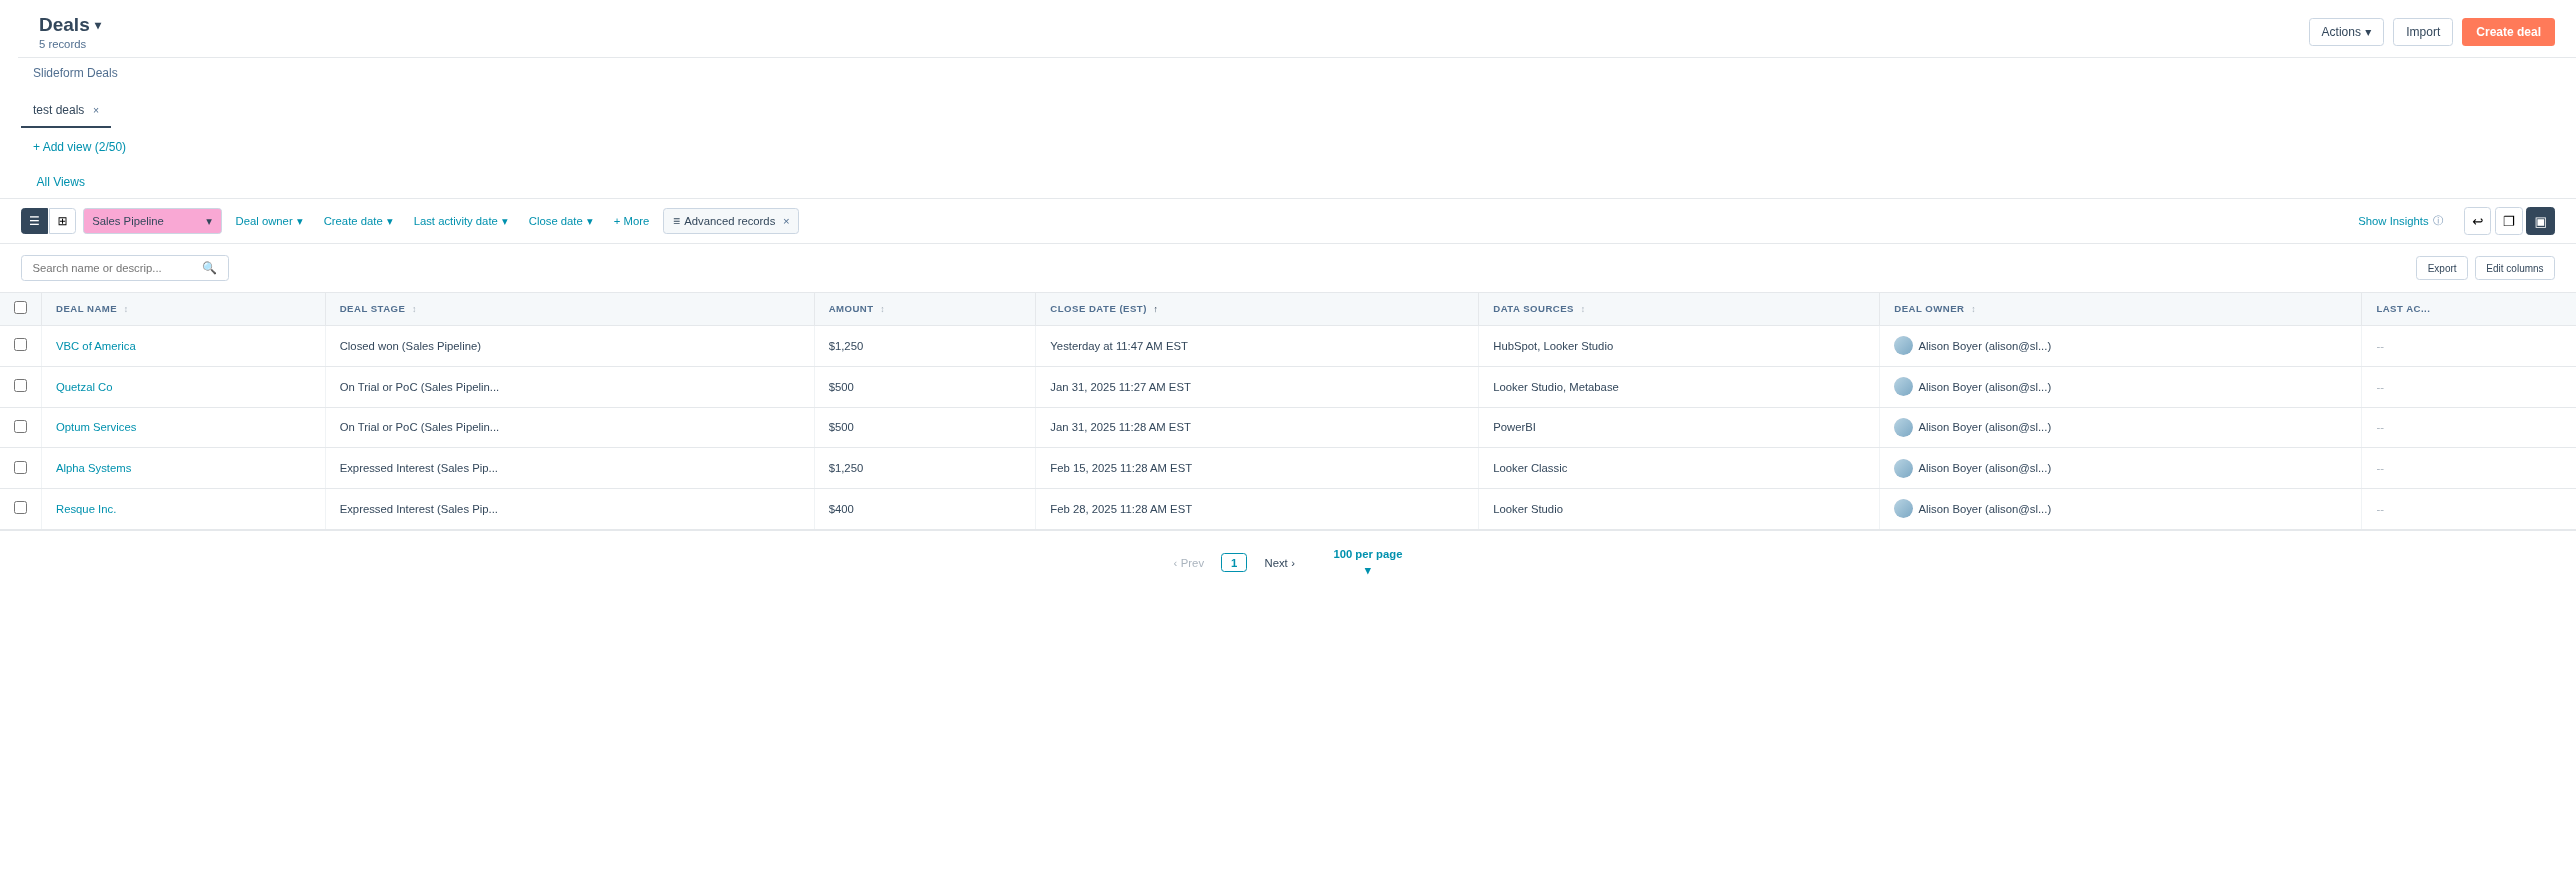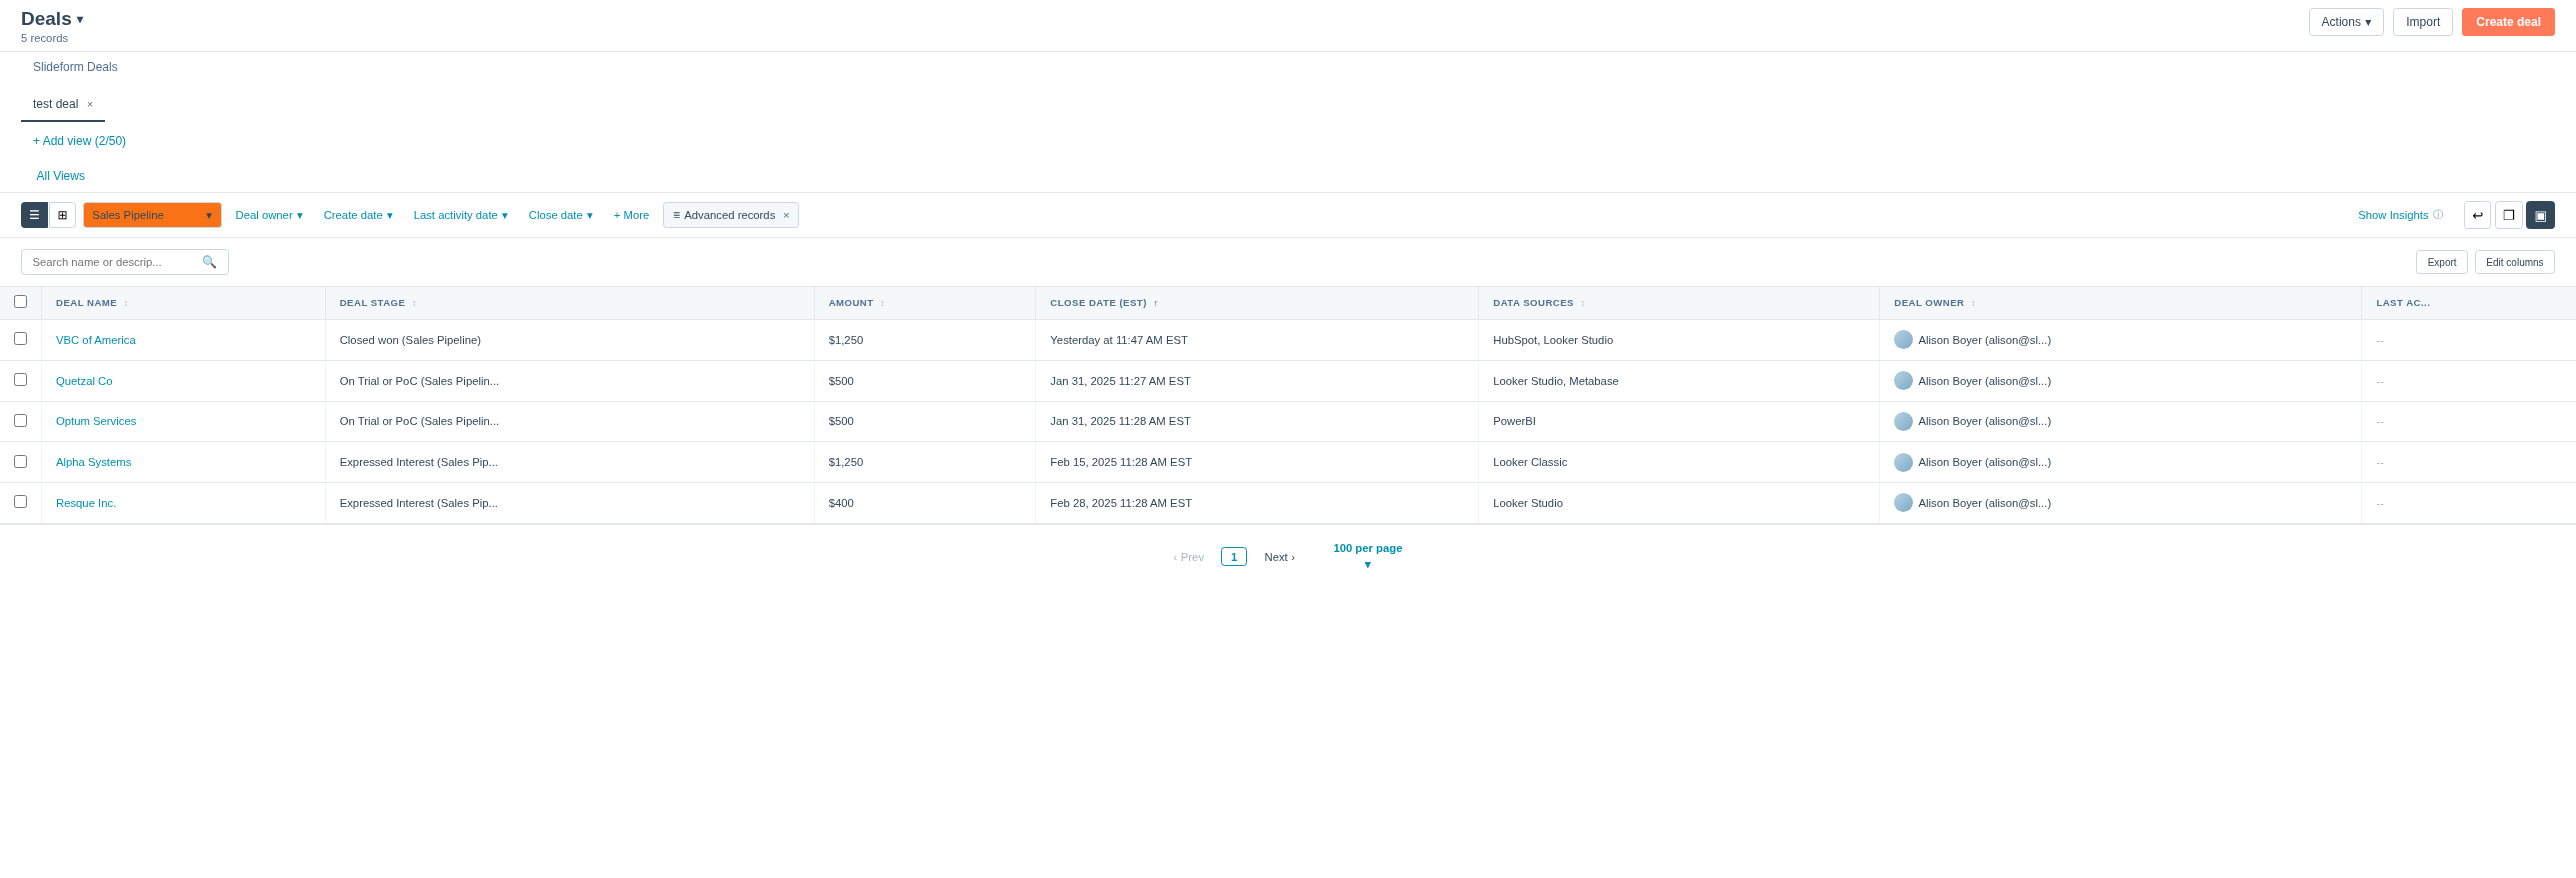--- a/index.html
+++ b/index.html
@@ -1,21 +1,21 @@
 <!DOCTYPE html>
 <html style="font-size:14px"><head>
   <meta charset="utf-8">
   <style>
     * { box-sizing: border-box; margin: 0; padding: 0; }
     body { font-family: -apple-system, BlinkMacSystemFont, 'Segoe UI', Helvetica, Arial, sans-serif; font-size: 12px; background: #fff; color: #33475b; }
 
     
     .page-header {
-      display: flex; align-items: flex-start; justify-content: space-between;
-      padding: 8px 21px 7px 21px; border-bottom: 0.9px solid #e5e8eb;
+      display: flex; align-items: center; justify-content: space-between;
+      padding: 14px 21px 7px 21px; border-bottom: 0.9px solid #e5e8eb; margin-left: 18px;
     }
     .page-header-left { display: flex; flex-direction: column; }
     .page-title { font-size: 19px; font-weight: 700; color: #33475b; display: flex; align-items: center; gap: 5.2px; }
     .page-title .dropdown-arrow { font-size: 12px; color: #33475b; }
     .page-subtitle { font-size: 11.3px; color: #516f90; margin-top: 1.7px; }
     .page-header-right { display: flex; align-items: center; gap: 9px; }
     .btn-actions {
       border: 1.3px solid #cbd6e2; background: #fff; color: #33475b;
       padding: 6px 12px; border-radius: 3.5px; cursor: pointer; font-size: 12px;
       display: flex; align-items: center; gap: 4.3px;
@@ -48,21 +48,21 @@
     }
 
     
     .filter-bar {
       display: flex; align-items: center; padding: 8.7px 21px; gap: 7px;
       border-bottom: 0.9px solid #e5e8eb; flex-wrap: wrap;
     }
     .pipeline-select {
       display: flex; align-items: flex-start; gap: 0;
       border: 0.9px solid #cbd6e2; border-radius: 3.5px; padding: 5.2px 8.7px;
-      cursor: pointer; font-size: 11.3px; color: #33475b; background: #f97316;
+      cursor: pointer; font-size: 11.3px; color: #33475b; background: #f9a8d4;
       min-width: 139px;
     }
     .view-toggle { display: flex; gap: 1.7px; }
     .view-btn {
       border: 0.9px solid #cbd6e2; background: #fff; padding: 5.2px 7px; cursor: pointer;
       display: flex; align-items: center; justify-content: center;
     }
     .view-btn:first-child { border-radius: 3.5px 0 0 3.5px; }
     .view-btn:last-child { border-radius: 0 3.5px 3.5px 0; }
     .view-btn.active { background: #33475b; border-color: #33475b; color: #fff; }
@@ -184,21 +184,21 @@
       <span>Create deal</span>
     </button>
   </div>
 </div>
 
 <div class="tab-bar">
   <div class="tab-item">
     <span>Slideform Deals</span>
   </div>
   <div class="tab-item active">
-    <span>test deal</span>
+    <span>test deals</span>
     <span style="margin-left:5.2px; color:#516f90; font-size:10.4px;">×</span>
   </div>
   <div class="tab-add">
     <span>+ Add view (2/50)</span>
   </div>
   <div class="tab-all-views">
     <span>All Views</span>
   </div>
 </div>
 

